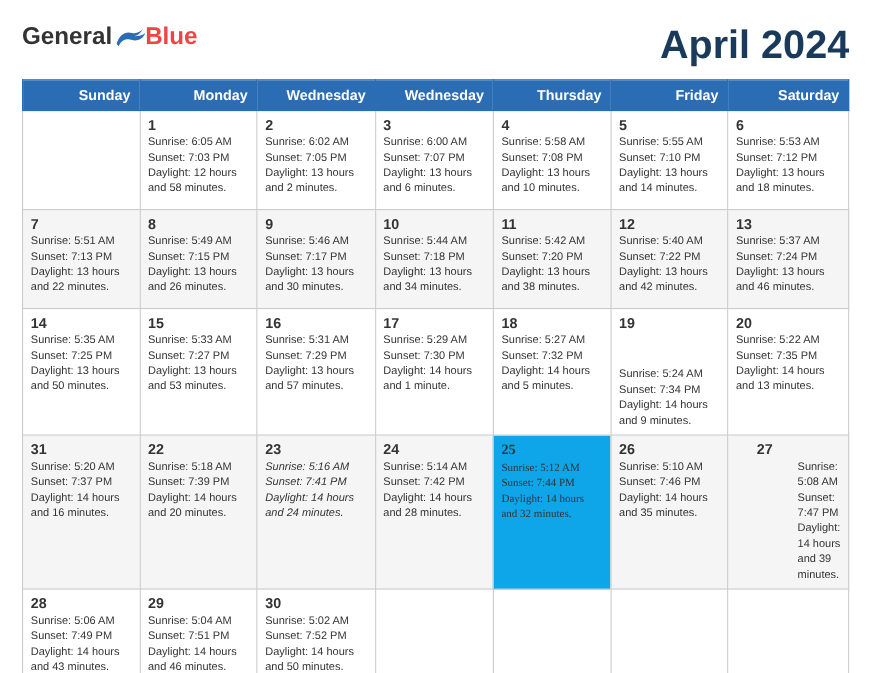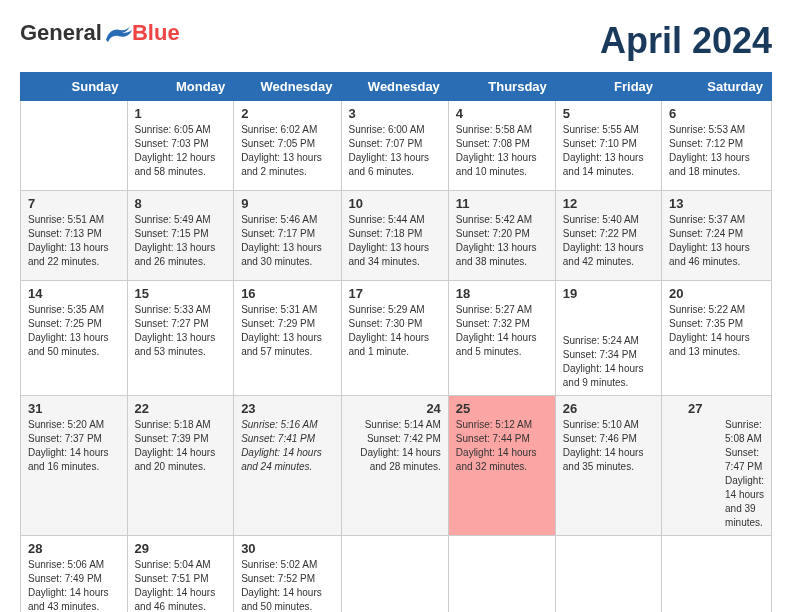--- a/index.html
+++ b/index.html
@@ -291,28 +291,28 @@
 Daylight: 14 hours
 and 20 minutes.</div>
         </td>
         <td style="background: rgb(245, 245, 245); margin-left: 12px;">
           <div class="day-number">23</div>
           <div class="day-info" style="white-space: pre-line; font-style: italic;">Sunrise: 5:16 AM
 Sunset: 7:41 PM
 Daylight: 14 hours
 and 24 minutes.</div>
         </td>
-        <td style="background: rgb(245, 245, 245); text-align: right;">
+        <td style="background: rgb(245, 245, 245);">
           <div class="day-number">24</div>
           <div class="day-info" style="white-space: pre-line;">Sunrise: 5:14 AM
 Sunset: 7:42 PM
 Daylight: 14 hours
 and 28 minutes.</div>
         </td>
-        <td style="background: #fca5a5;">
+        <td style="background: #0ea5e9; font-family: Liberation Serif, serif;">
           <div class="day-number">25</div>
           <div class="day-info" style="white-space: pre-line;">Sunrise: 5:12 AM
 Sunset: 7:44 PM
 Daylight: 14 hours
 and 32 minutes.</div>
         </td>
         <td style="background: rgb(245, 245, 245);">
           <div class="day-number">26</div>
           <div class="day-info" style="white-space: pre-line;">Sunrise: 5:10 AM
 Sunset: 7:46 PM

